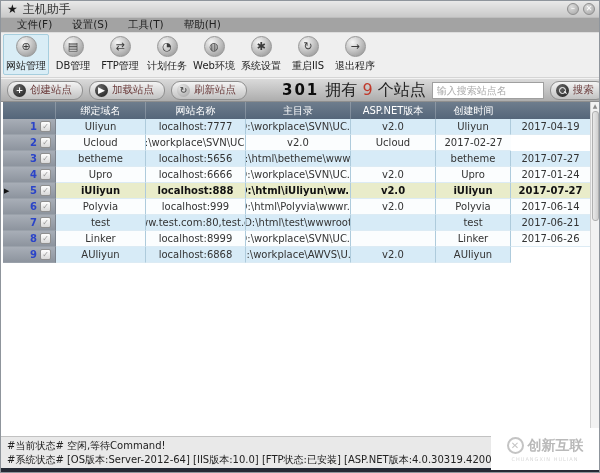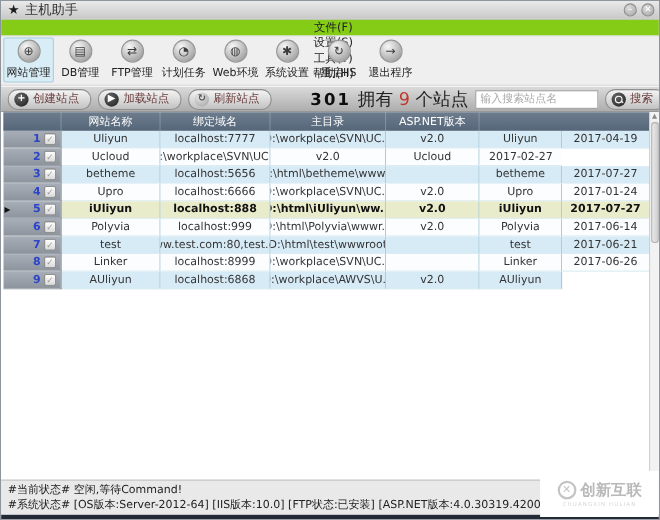--- a/index.html
+++ b/index.html
@@ -17,22 +17,22 @@
   .titlebar .star { font-size:12px; color:#1a1a1a; margin:0 5px 0 2px; line-height:1; }
   .titlebar .title { font-size:12px; color:#333; }
   .winbtns { margin-left:auto; display:flex; gap:4px; }
   .winbtn {
     width:12px; height:12px; border-radius:50%; border:1px solid #8e8e8e;
     background:radial-gradient(circle at 35% 30%, #dcdcdc, #a5a5a5);
     color:#fff; font-size:8px; line-height:10px; text-align:center; cursor:pointer;
   }
   
   .menubar {
-    height:15px; display:flex; align-items:center; background:#84cc16;
-    border-bottom:1px solid #dddddd; padding-left:6px;flex-direction:column;
+    height:15px; display:flex; align-items:center; background:#a3a3a3;
+    border-bottom:1px solid #dddddd; padding-left:6px;
   }
   .menu-item { font-size:10.5px; padding:0 10px; color:#222; cursor:default; }
   
   .toolbar {
     height:45px; background:#efefef; border-bottom:1px solid #d5d5d5;
     display:flex; align-items:center; padding:1px 2px 2px 2px;
   }
   .toolbtn {
     width:46px; height:41px; display:flex; flex-direction:column; align-items:center;
     justify-content:center; gap:2px; border:1px solid transparent; border-radius:2px;
@@ -215,24 +215,25 @@
   <div class="abtn">
     <span class="mag"></span>
     <span>搜索</span>
   </div>
 </div>
 
 <div class="table-zone">
   <div class="table-wrap">
     <div class="thead">
       <div class="th"></div>
+      <div class="th">绑定域名</div>
       <div class="th">网站名称</div>
-      <div class="th">绑定域名</div>
       <div class="th">主目录</div>
       <div class="th">ASP.NET版本</div>
+      <div class="th" style="border-right:none;">创建时间</div>
     </div>
     <div class="tbody">
         <div class="trow">
     <div class="cell rownum">
 
       <span class="num">1</span>
       <span class="cbx">
               <span class="tick">✓</span>
             </span>
     </div>

